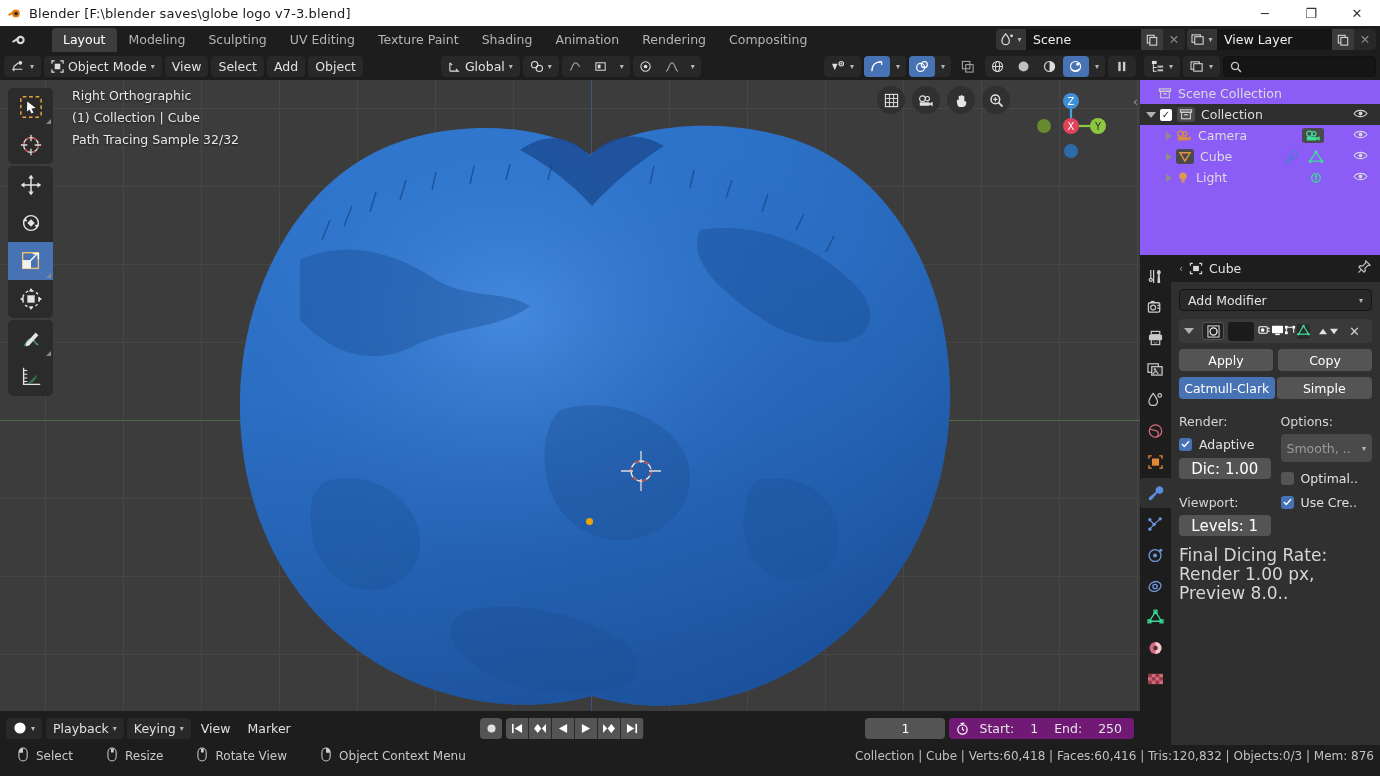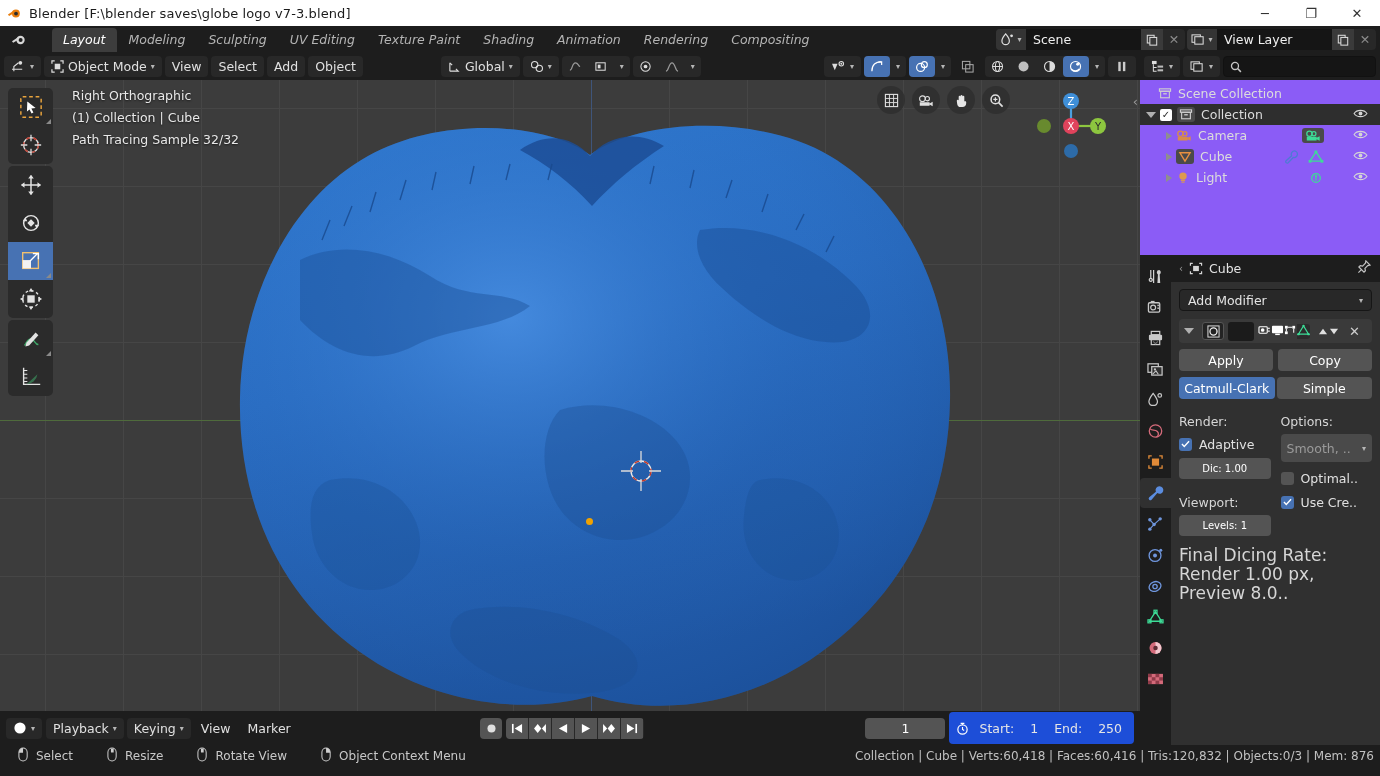--- a/index.html
+++ b/index.html
@@ -16,21 +16,21 @@
   #winbtns div { width:46px; height:26px; display:flex; align-items:center;
     justify-content:center; color:#333; font-size:13px; }
 
   
   #topbar { height:27px; background:#1d1d1d; display:flex; align-items:center;
     padding-left:6px; position:relative; }
   .tb-logo { width:26px; display:flex; align-items:center; justify-content:center; }
   .menu-item { padding:3px 9px; font-size:12.5px; color:#e2e2e2; border-radius:3px; }
   .ws-tabs { display:flex; align-items:center; margin-left:20px; gap:1px; overflow:hidden;}
   .ws-tab { padding:4px 11px 5px; font-size:12.5px; color:#b4b4b4;
-    border-radius:4px 4px 0 0; white-space:nowrap;font-style:italic; }
+    border-radius:4px 4px 0 0; white-space:nowrap; }
   .ws-tab.active { background:#3d3d3d; color:#fff; }
   .topbar-right { position:absolute; right:4px; top:3px; display:flex; align-items:center; gap:2px;}
   .scene-block { display:flex; align-items:center; background:#282828; border-radius:4px; height:21px;}
   .scene-ic { width:30px; height:21px; display:flex; align-items:center; justify-content:center;
       gap:2px; background:#343434; border-radius:4px 0 0 4px;}
   .scene-name { background:#151515; height:21px; min-width:115px; display:flex; align-items:center;
       padding:0 7px; font-size:12.5px; color:#efefef; }
   .scene-btn { width:22px; height:21px; display:flex; align-items:center; justify-content:center;
       background:#3a3a3a; }
   .scene-btn.x { background:transparent; color:#888; }
@@ -133,21 +133,21 @@
      font-size:12.5px; border-radius:4px; background:#545454; color:#fff;}
   .segpair div.on { background:#4772b3; color:#fff;}
   .cols { display:flex; gap:10px; margin-top:15px;}
   .col { flex:1; }
   .lbl { font-size:12.5px; color:#d6d6d6; margin-bottom:5px;}
   .cbrow { display:flex; align-items:center; gap:7px; height:20px; font-size:12.5px; color:#e0e0e0;}
   .cbox { width:13px;height:13px;border-radius:3px; background:#4772b3; display:flex;
      align-items:center; justify-content:center;}
   .cbox.off { background:#545454; }
   .valfld { height:21px; background:#545454; border-radius:4px; display:flex;
-     align-items:center; justify-content:center; font-size:10px; color:#fff; margin-top:4px;}
+     align-items:center; justify-content:center; font-size:15px; color:#fff; margin-top:4px;}
   .dropfld { height:28px; background:#4a4a4a; border-radius:4px; display:flex;
      align-items:center; justify-content:space-between; padding:0 6px; font-size:12.5px;
      color:#9a9a9a; margin-top:4px;}
   .ftext { font-size:17px; color:#d6d6d6; line-height:19px; margin-top:10px;}
 
   
   #status { height:21px; background:#1d1d1d; display:flex; align-items:center;
      font-size:12px; color:#c8c8c8; position:relative; padding-left:18px; gap:0;}
   .skey { display:flex; align-items:center; gap:7px; margin-right:34px;}
   #statusright { position:absolute; right:6px; font-size:12px; color:#c0c0c0;}
@@ -646,21 +646,21 @@
             <svg width="12" height="11" viewBox="0 0 13 12">
                 <path d="M1 1 L9 6 L1 11 Z" fill="#fff"></path>
                 <rect x="10.2" y="1" width="1.8" height="10" fill="#fff"></rect>
               </svg>
           </div>
         </div>
       </div>
 
       <div class="tl-right">
         <div class="fld" style="width:80px;">1</div>
-        <div style="display:flex;background:#1d4ed8;border-radius:4px;height:32px;">
+        <div style="display:flex;background:#701a75;border-radius:4px;height:21px;">
           <span style="width:26px;display:flex;align-items:center;justify-content:center;">
             <svg width="13" height="13" viewBox="0 0 14 14">
                 <circle cx="7" cy="8" r="5" fill="none" stroke="#fff" stroke-width="1.3"></circle>
                 <path d="M7 5.5 V8 L8.8 9.2 M5 1.5 H9 M7 1.5 V3" stroke="#fff" stroke-width="1.2" fill="none"></path>
               </svg>
           </span>
           <span style="display:flex;align-items:center;gap:16px;padding:0 10px 0 4px;font-size:12.5px;">
             <span>Start:</span>
             <span>1</span>
           </span>

